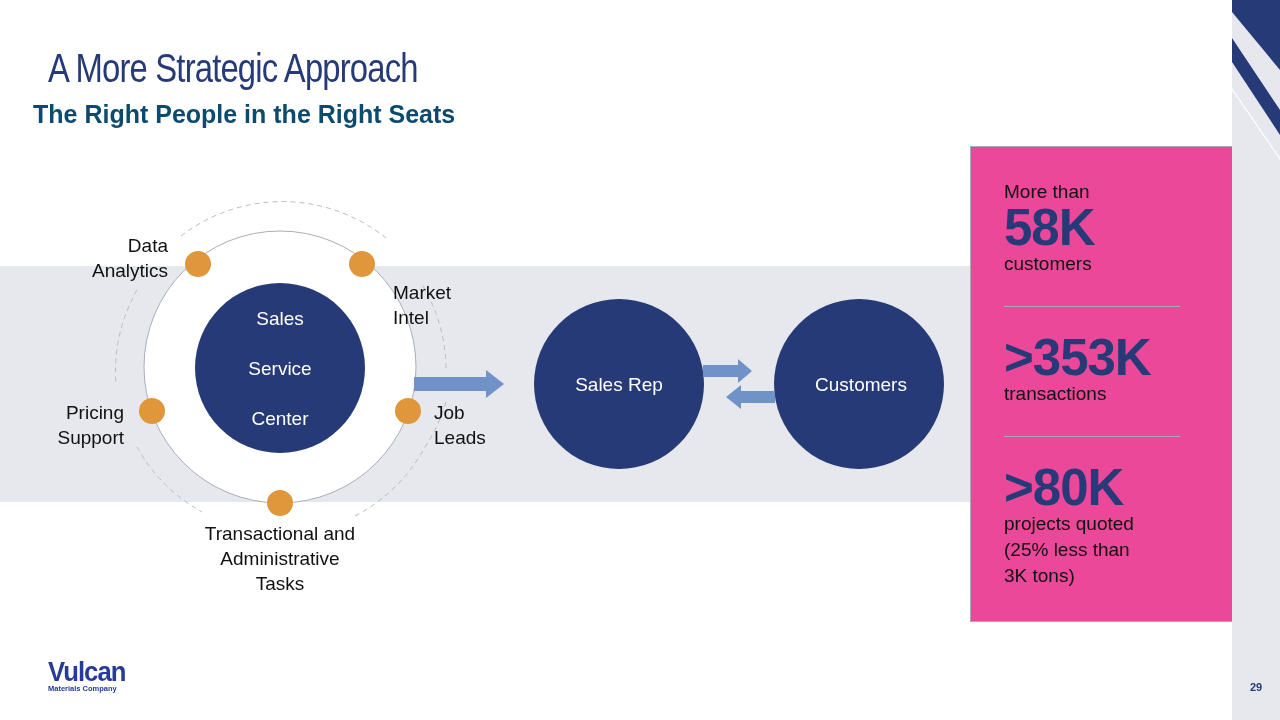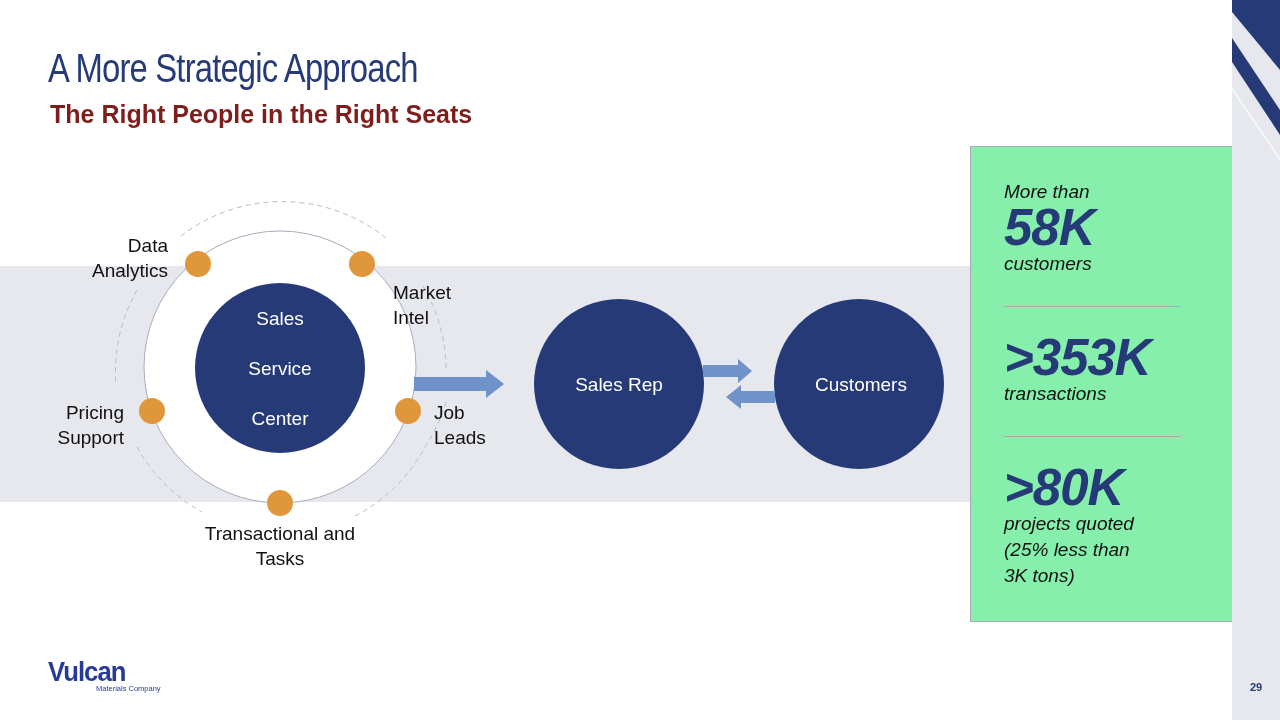--- a/index.html
+++ b/index.html
@@ -7,56 +7,56 @@
   body { position: relative; font-family: "Liberation Sans", sans-serif; color: #111; }
 
   .title {
     position: absolute; left: 48px; top: 46px;
     font-family: "Liberation Sans Narrow", "Liberation Sans", sans-serif;
     font-size: 40px; color: #263a78; letter-spacing: -1px;
     transform: scaleX(0.82); transform-origin: left top;
     white-space: nowrap;
   }
   .subtitle {
-    position: absolute; left: 50px; top: 100px;
-    font-size: 25px; font-weight: bold; color: #7f1d1d; white-space: nowrap;
+    position: absolute; left: 33px; top: 100px;
+    font-size: 25px; font-weight: bold; color: #0c4a6e; white-space: nowrap;
   }
 
   .band { position: absolute; left: 0; top: 266px; width: 1232px; height: 236px; background: #e6e8ee; }
 
   .right-strip { position: absolute; left: 1232px; top: 0; width: 48px; height: 720px; background: #e6e8ee; }
   .right-strip svg { position: absolute; left: 0; top: 0; }
 
   .diagram { position: absolute; left: 0; top: 0; width: 1232px; height: 720px; }
 
   .label { position: absolute; font-size: 19px; line-height: 25px; color: #111; white-space: nowrap; }
   .label.right { text-align: right; }
   .label.center { text-align: center; }
 
   .circle-text {
     position: absolute; color: #ffffff; font-size: 19px; line-height: 25px; text-align: center;
     display: flex; align-items: center; justify-content: center; gap: 25px;
   }
 
   .stats-box {
     position: absolute; left: 970px; top: 146px; width: 262px; height: 476px;
-    background: #86efac; border: 1px solid #a6aab4; border-right: none; font-style: italic;
+    background: #ec4899; border: 1px solid #a6aab4; border-right: none;
   }
   .stat { position: absolute; left: 33px; width: 180px; }
   .stat .pre, .stat .post { font-size: 19px; line-height: 26px; color: #111; }
   .stat .num { font-size: 51px; line-height: 46px; font-weight: bold; color: #263a78; letter-spacing: -1px; }
   .divider { position: absolute; left: 33px; width: 176px; height: 1px; background: #a6aab4; }
 
   .logo { position: absolute; left: 48px; top: 660px; }
   .logo .word {
     font-family: "Liberation Sans Narrow", "Liberation Sans", sans-serif;
     font-weight: bold; font-size: 27px; color: #263a9a; line-height: 24px; letter-spacing: -1px;
     transform: scaleX(0.95); transform-origin: left top;
   }
-  .logo .sub { font-size: 7.5px; font-weight: normal; color: #263a9a; line-height: 9px; margin-left: 48px; }
+  .logo .sub { font-size: 7.5px; font-weight: bold; color: #263a9a; line-height: 9px; }
 
   .page-num {
     position: absolute; left: 1250px; top: 681px; font-size: 11px; font-weight: bold; color: #263a78; text-align: right;
   }
 </style>
 </head>
 <body>
 
 <div class="band"></div>
 
@@ -124,20 +124,21 @@
 <div class="label right" style="left:20px; top:400px; width:104px;">
   <div>Pricing</div>
   <div>Support</div>
 </div>
 <div class="label" style="left:434px; top:400px;">
   <div>Job</div>
   <div>Leads</div>
 </div>
 <div class="label center" style="left:180px; top:521px; width:200px;">
   <div>Transactional and</div>
+  <div>Administrative</div>
   <div>Tasks</div>
 </div>
 
 <div class="stats-box">
   <div class="stat" style="top:32px;">
     <div class="pre">More than</div>
     <div class="num">58K</div>
     <div class="post">customers</div>
   </div>
   <div class="divider" style="top:159px;"></div>

